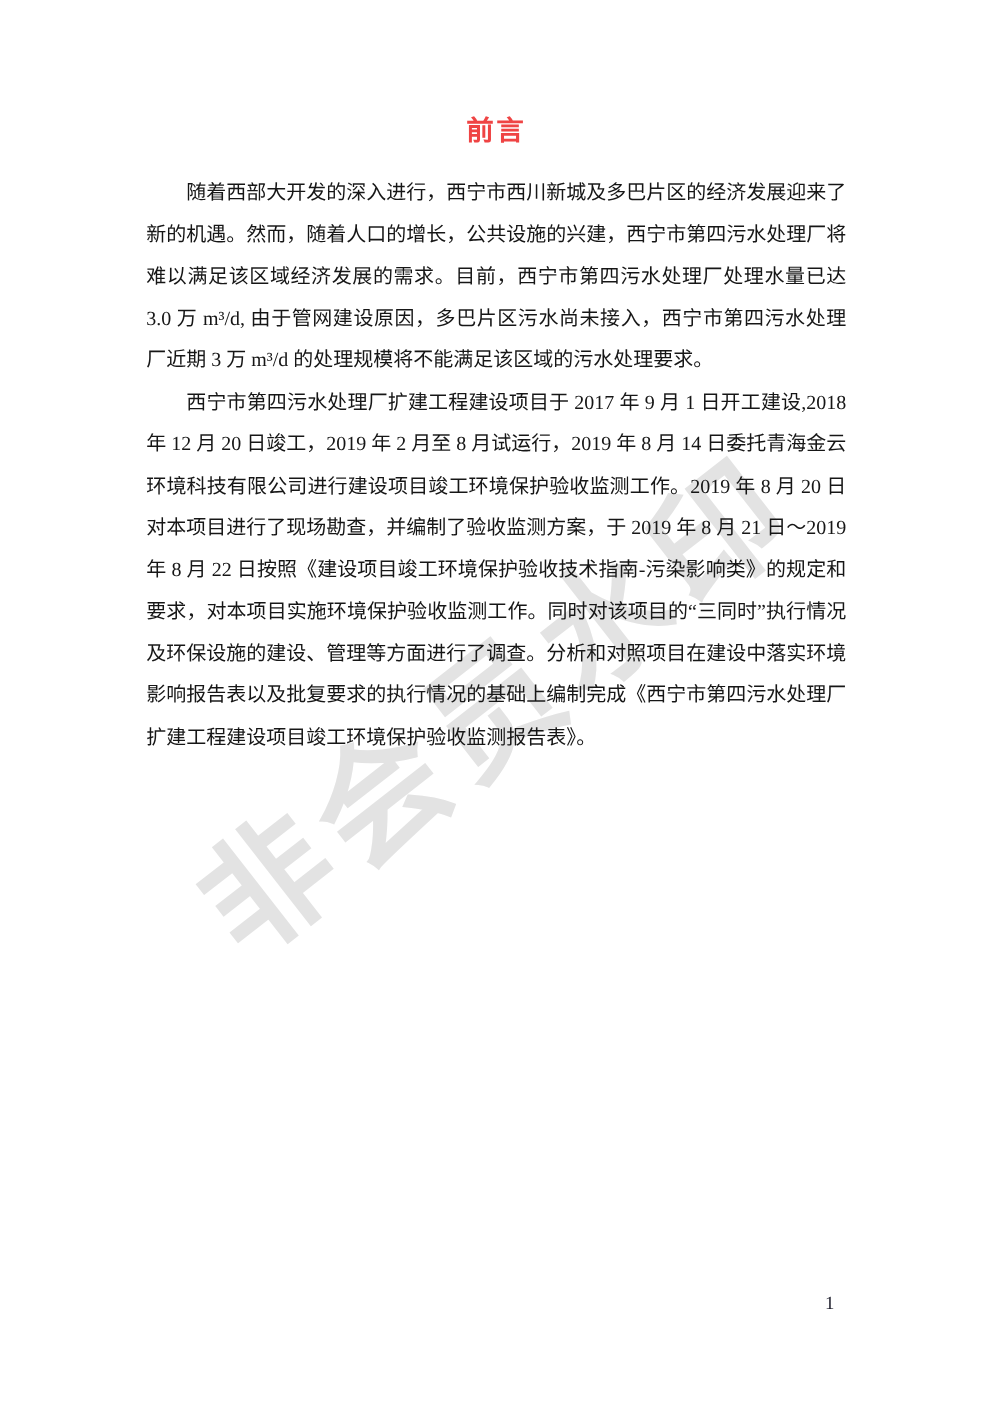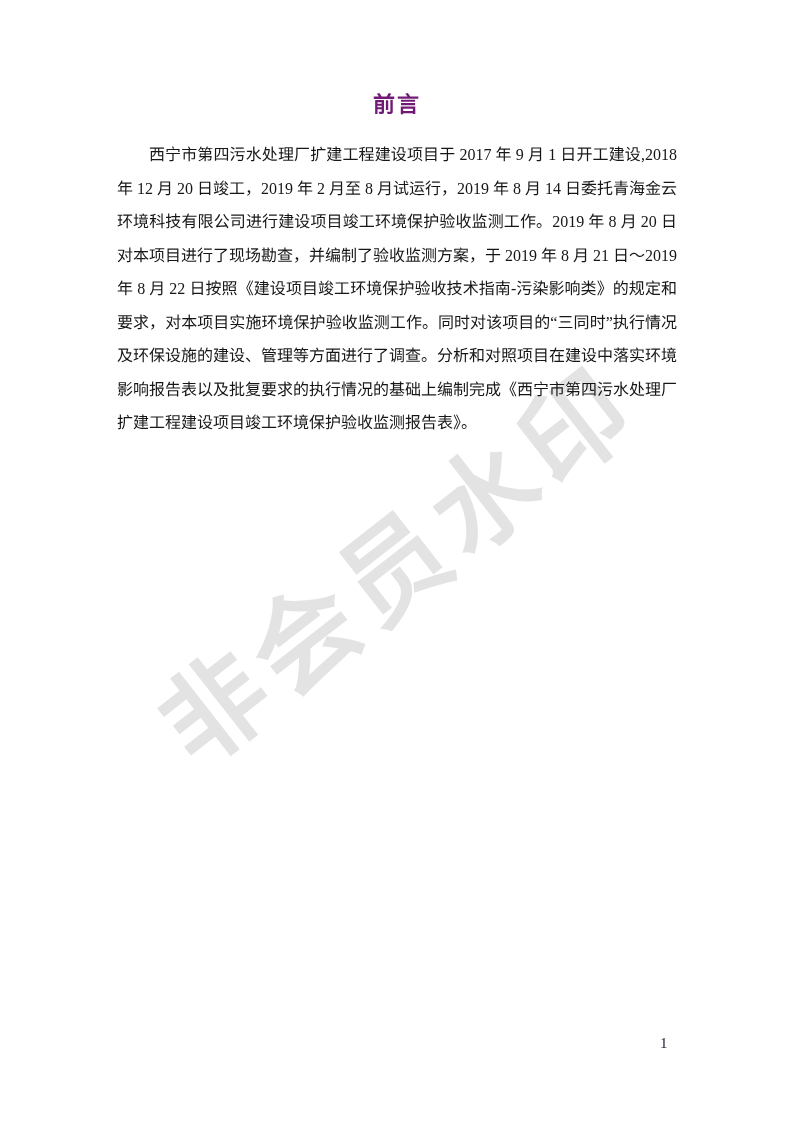--- a/index.html
+++ b/index.html
@@ -41,21 +41,21 @@
     top: 88px;
     width: 560px;
     z-index: 1;
   }
   .doc-title {
     margin: 0 0 16px 0;
     text-align: center;
     font-size: 22px;
     font-weight: bold;
     letter-spacing: 2px;
-    color: #701a75;
+    color: #ef4444;
     line-height: 34px;
   }
   .doc-paragraph {
     margin: 0;
     font-size: 16px;
     line-height: 33.5px;
     text-align: justify;
     text-justify: inter-ideograph;
     text-indent: 2em;
     color: #161616;
@@ -73,20 +73,21 @@
 </head>
 <body>
 
 <div class="page">
 
   <div class="watermark">非会员水印</div>
 
   <div class="content">
     <h1 class="doc-title">前言</h1>
 
+    <p class="doc-paragraph">随着西部大开发的深入进行，西宁市西川新城及多巴片区的经济发展迎来了新的机遇。然而，随着人口的增长，公共设施的兴建，西宁市第四污水处理厂将难以满足该区域经济发展的需求。目前，西宁市第四污水处理厂处理水量已达 3.0 万 m³/d, 由于管网建设原因，多巴片区污水尚未接入，西宁市第四污水处理厂近期 3 万 m³/d 的处理规模将不能满足该区域的污水处理要求。</p>
 
 
     <p class="doc-paragraph">西宁市第四污水处理厂扩建工程建设项目于 2017 年 9 月 1 日开工建设,2018 年 12 月 20 日竣工，2019 年 2 月至 8 月试运行，2019 年 8 月 14 日委托青海金云环境科技有限公司进行建设项目竣工环境保护验收监测工作。2019 年 8 月 20 日对本项目进行了现场勘查，并编制了验收监测方案，于 2019 年 8 月 21 日～2019 年 8 月 22 日按照《建设项目竣工环境保护验收技术指南-污染影响类》的规定和要求，对本项目实施环境保护验收监测工作。同时对该项目的“三同时”执行情况及环保设施的建设、管理等方面进行了调查。分析和对照项目在建设中落实环境影响报告表以及批复要求的执行情况的基础上编制完成《西宁市第四污水处理厂扩建工程建设项目竣工环境保护验收监测报告表》。</p>
   </div>
 
   <div class="page-number">1</div>
 
 </div>
 
 </body></html>

